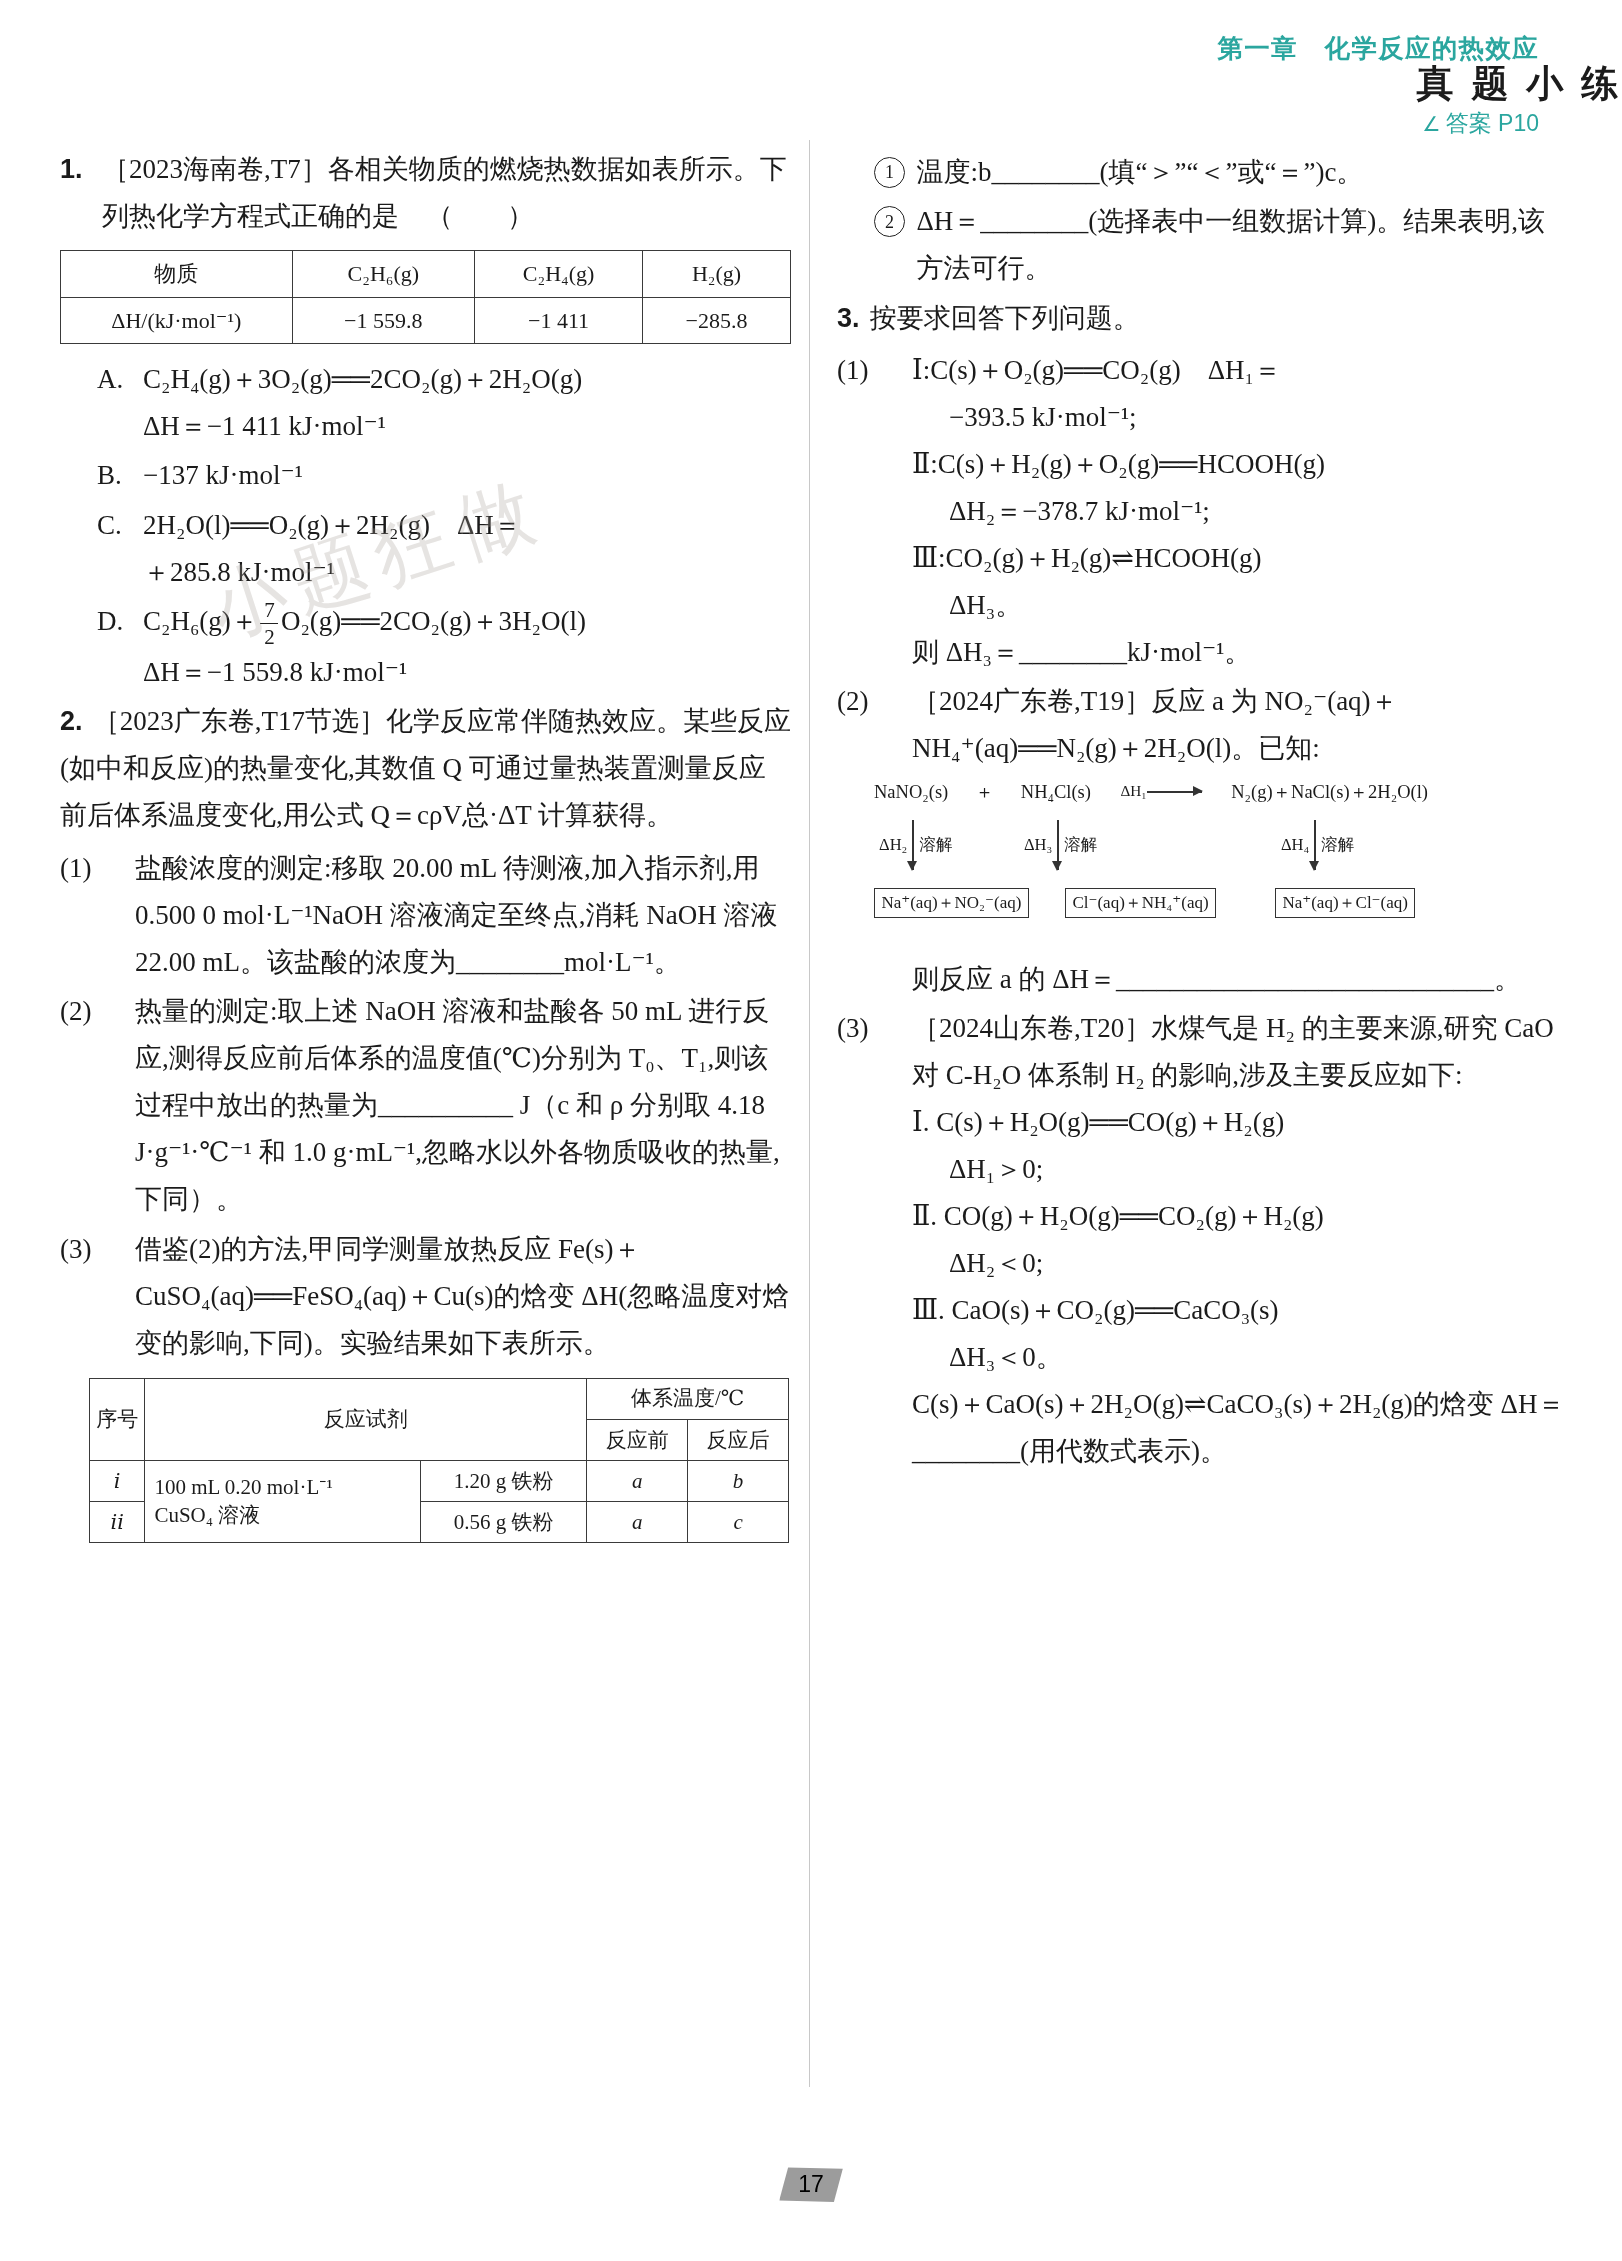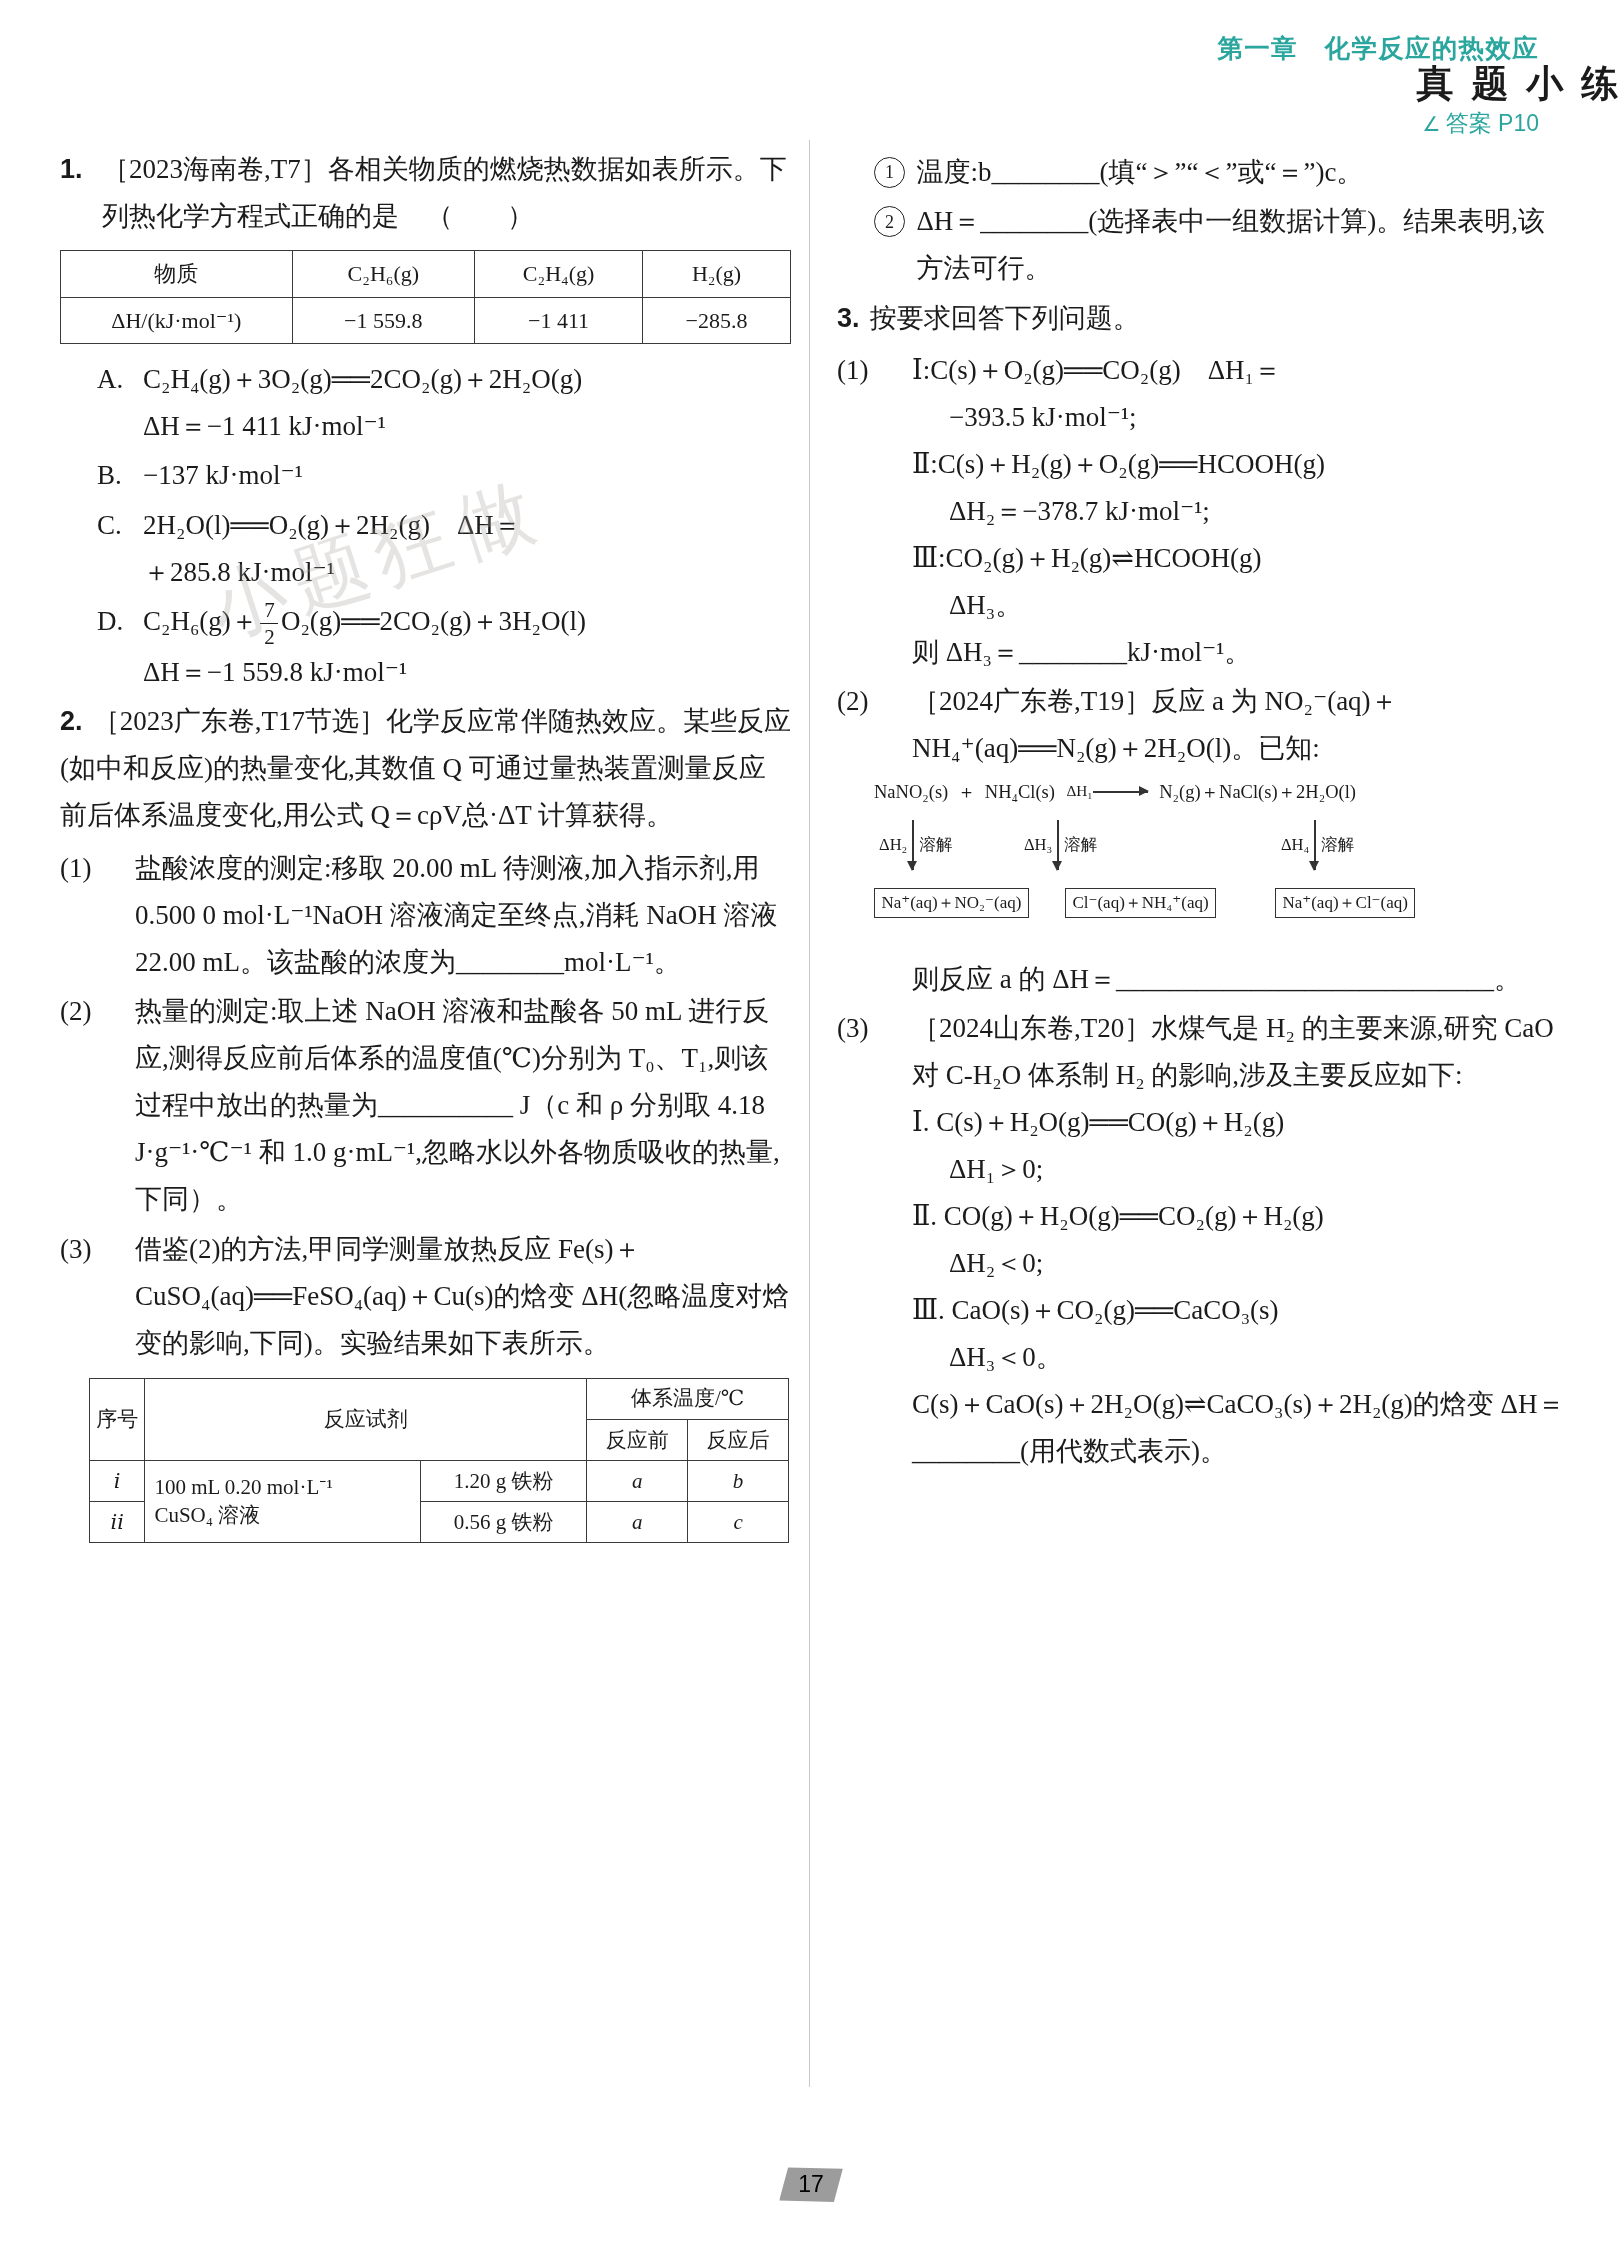--- a/index.html
+++ b/index.html
@@ -103,21 +103,21 @@
   .tbl2 .w-sub{width:159px;}
   .tbl2 .w-t{width:92px;}
   .tbl2 .left{text-align:left;padding-left:9px;}
   .pre-line{white-space:pre-line;}
   .it{font-style:italic;}
 
   .diagram{
     position:relative;height:171px;margin:9px 0 3.8px -38px;
     font-size:18.5px;line-height:1.2;
   }
-  .dtop{display:flex;align-items:center;gap:9px;white-space:nowrap;}
+  .dtop{display:flex;align-items:center;gap:27px;white-space:nowrap;}
   .harrow{display:inline-flex;flex-direction:row;align-items:center;margin:0 2.5px;}
   .harrow .hlabel{font-size:15.3px;line-height:1;margin-bottom:2.5px;}
   .hline{display:block;width:55px;height:1.9px;background:#333;position:relative;}
   .hline::after{
     content:"";position:absolute;right:-1.3px;top:-5.1px;
     border-left:10.2px solid #333;border-top:5.7px solid transparent;border-bottom:5.7px solid transparent;
   }
   .drop{position:absolute;top:39px;display:flex;align-items:center;gap:5.1px;}
   .drop .dlabel,.drop .dtext{font-size:16.5px;}
   .darr{display:inline-block;width:1.9px;height:50px;background:#333;position:relative;}

